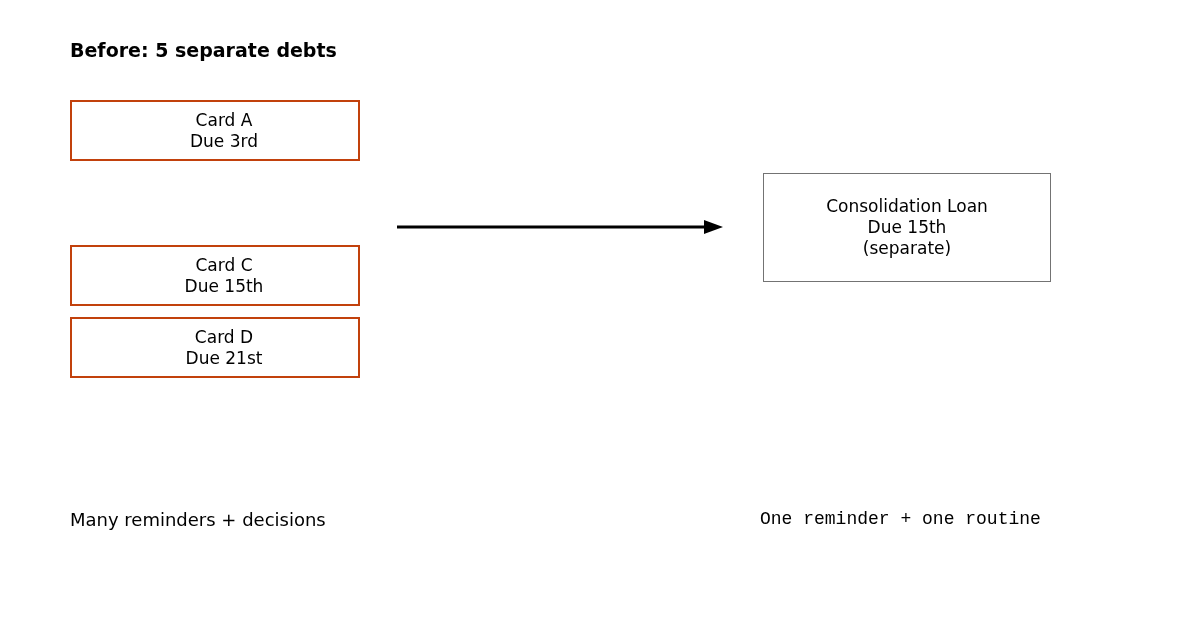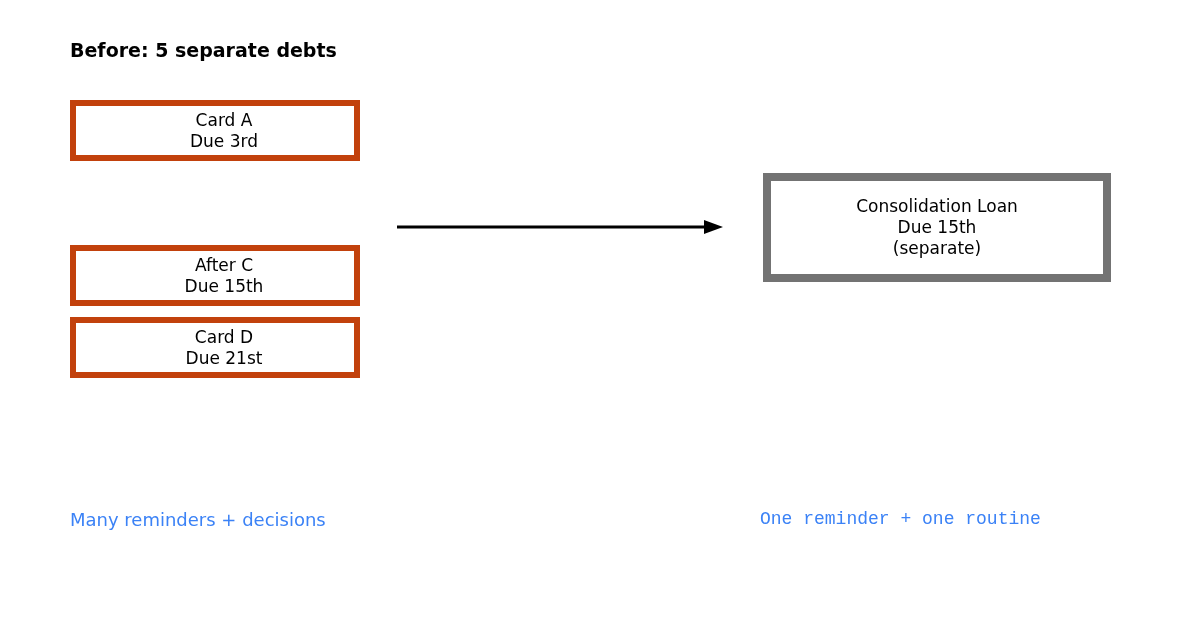--- a/index.html
+++ b/index.html
@@ -21,38 +21,38 @@
     white-space: nowrap;
     color: #000000;
   }
   .title-before { left: 70px; }
   .title-after  { left: 764px; }
   .card {
     position: absolute;
     left: 70px;
     width: 290px;
     height: 61px;
-    border: 6px solid #c2410c;
+    border: 2px solid #c2410c;
     background: #ffffff;
     display: flex;
     flex-direction: column;
     align-items: center;
     justify-content: center;
     text-align: center;
     font-size: 17px;
     line-height: 21px;
     padding-left: 18px;
   }
   .loan-box {
     position: absolute;
     left: 763px;
     top: 173px;
-    width: 348px;
+    width: 288px;
     height: 109px;
-    border: 8px solid #737373;
+    border: 1px solid #737373;
     background: #ffffff;
     display: flex;
     flex-direction: column;
     align-items: center;
     justify-content: center;
     text-align: center;
     font-size: 17px;
     line-height: 21px;
   }
   .arrow-svg {
@@ -60,38 +60,38 @@
     left: 390px;
     top: 214px;
     width: 345px;
     height: 26px;
   }
   .caption {
     position: absolute;
     top: 509px;
     font-size: 18px;
     white-space: nowrap;
-    color: #3b82f6;
+    color: #000000;
   }
   .caption-before { left: 70px; }
   .caption-after  { left: 760px; font-family: Liberation Mono, monospace; }
 </style>
 </head>
 <body>
 
 <div class="canvas">
 
   <div class="title title-before">Before: 5 separate debts</div>
 
   <div class="card" style="top:100px">
     <div>Card A</div>
     <div>Due 3rd</div>
   </div>
   <div class="card" style="top:245px">
-    <div>After C</div>
+    <div>Card C</div>
     <div>Due 15th</div>
   </div>
   <div class="card" style="top:317px">
     <div>Card D</div>
     <div>Due 21st</div>
   </div>
 
   <svg class="arrow-svg" viewBox="0 0 345 26" xmlns="http://www.w3.org/2000/svg" aria-hidden="true">
     <line x1="7" y1="13" x2="317" y2="13" stroke="#000000" stroke-width="3"></line>
     <polygon points="333,13 314,6 314,20" fill="#000000"></polygon>

